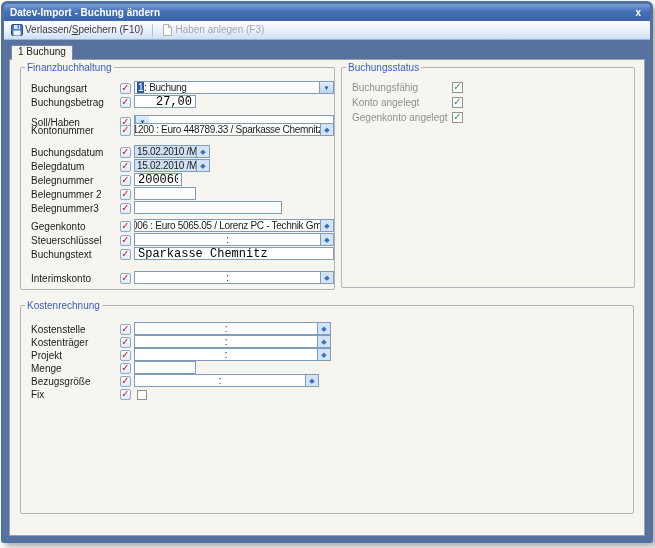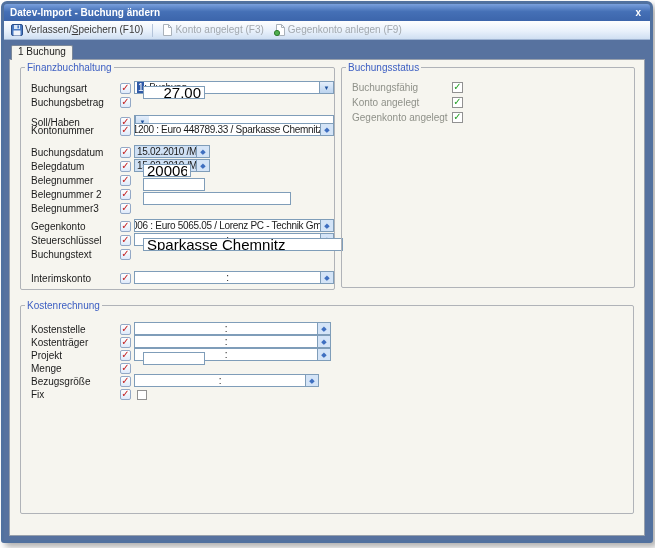--- a/index.html
+++ b/index.html
@@ -79,21 +79,21 @@
     background:linear-gradient(#e4eefb,#bcd4ef);
     display:flex;align-items:center;justify-content:center;color:#1d4f9c;font-size:6px;
   }
   .spbtn{
     width:12px;flex:none;border-left:1px solid #7f9db9;background:#d4e4f7;
     display:flex;align-items:center;justify-content:center;color:#3f6fc0;font-size:7px;
   }
   .selch{background:#2e59a8;color:#fff;padding:0 1px}
   input.inp{
     height:13px;box-sizing:border-box;border:1px solid #7f9db9;background:#fff;
-    font-family:Liberation Sans, sans-serif;font-size:15px;padding:0 3px;margin:9px;
+    font-family:Liberation Mono, monospace;font-size:12px;padding:0 3px;margin:0;
   }
   .ta-r{text-align:right}
   .ta-c{text-align:center}
   .w200{width:200px}.w197{width:197px}.w185{width:185px}
   .w148{width:148px}.w76{width:76px}.w62{width:62px}.w48{width:48px}
   
   .srow{position:absolute;left:0;right:0;height:13px;display:flex;align-items:center}
   .slbl{margin-left:10px;width:100px;flex:none;color:#8f9189;white-space:nowrap}
 </style>
 </head>
@@ -115,29 +115,21 @@
         <rect x="2.5" y="6.5" width="7" height="5" fill="#f0f4fa"></rect>
       </svg>
       <span><span>Verlassen/</span><span class="u">S</span><span>peichern (F10)</span></span>
     </div>
     <div class="tsep"></div>
     <div class="tbtn disabled">
       <svg width="11" height="12" viewBox="0 0 11 12">
         <path d="M1.5 0.5 h5 l3 3 v8 h-8 z" fill="#ffffff" stroke="#aab2ba"></path>
         <path d="M6.5 0.5 v3 h3" fill="none" stroke="#aab2ba"></path>
       </svg>
-      <span>Konto angelegt (F3)</span>
-    </div>
-    <div class="tbtn disabled">
-      <svg width="12" height="12" viewBox="0 0 12 12">
-        <path d="M2.5 0.5 h5 l3 3 v8 h-8 z" fill="#ffffff" stroke="#aab2ba"></path>
-        <path d="M7.5 0.5 v3 h3" fill="none" stroke="#aab2ba"></path>
-        <circle cx="3" cy="9" r="2.6" fill="#4fae4f" stroke="#2f7d2f"></circle>
-      </svg>
-      <span>Gegenkonto anlegen (F9)</span>
+      <span>Haben anlegen (F3)</span>
     </div>
   </div>
 
   <div class="content">
     <div class="tab">
       <span>1 Buchung</span>
     </div>
 
     <div class="panel">
 

